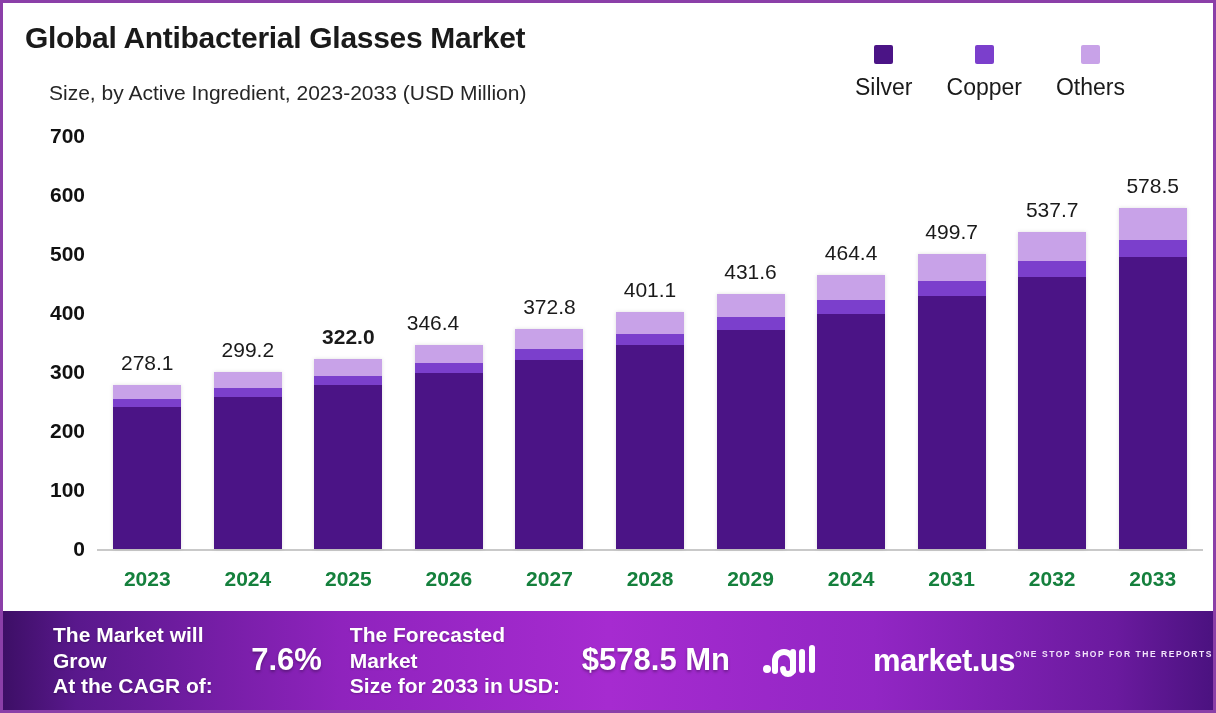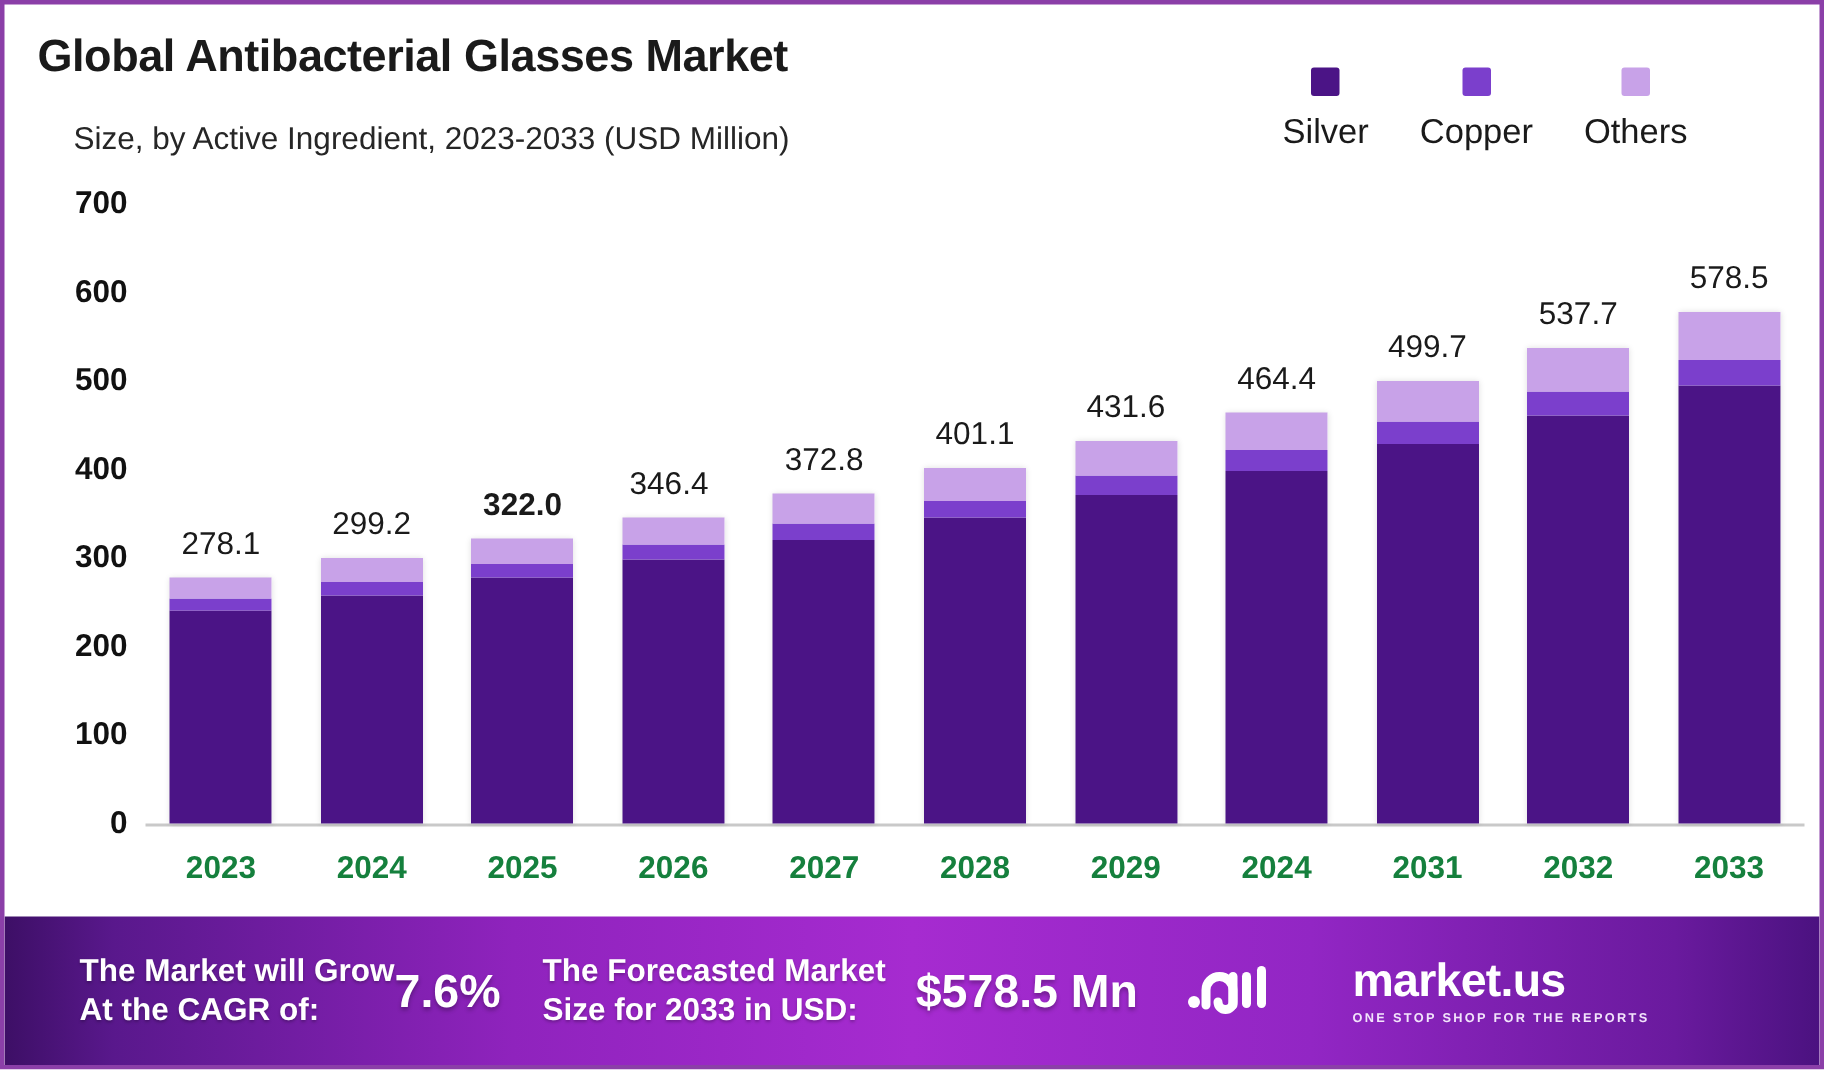--- a/index.html
+++ b/index.html
@@ -171,21 +171,20 @@
     text-shadow: 0 2px 3px rgba(0,0,0,0.3);
     white-space: nowrap;
   }
   .logo-wrap {
     display: flex;
     align-items: center;
     gap: 12px;
   }
   .logo-text {
     display: flex;
-    flex-direction: column;
     align-items: flex-start;
     margin-left: 41px;
   }
   .logo-name {
     color: #ffffff;
     font-size: 31px;
     font-weight: bold;
     letter-spacing: -0.5px;
     line-height: 1;
   }
@@ -254,21 +253,21 @@
           <div class="seg" style="background: rgb(123, 63, 204); height: 9.499px; bottom: 163.666px;"></div>
           <div class="seg" style="background: rgb(200, 162, 232); height: 16.815px; bottom: 173.165px;"></div>
         </div>
         <div class="bar-value" style="left: 251.364px; top: 204.02px; font-weight: bold;">322.0</div>
         <div class="x-label" style="left: 251.364px; top: 446px;">2025</div>
         <div class="bar" style="left: 317.909px; width: 68px; height: 204.376px; bottom: 62px;">
           <div class="seg" style="background: rgb(75, 20, 134); height: 175.997px; bottom: 0px;"></div>
           <div class="seg" style="background: rgb(123, 63, 204); height: 10.207px; bottom: 175.997px;"></div>
           <div class="seg" style="background: rgb(200, 162, 232); height: 18.172px; bottom: 186.204px;"></div>
         </div>
-        <div class="bar-value" style="left: 349px; top: 189.624px;">346.4</div>
+        <div class="bar-value" style="left: 336px; top: 189.624px;">346.4</div>
         <div class="x-label" style="left: 351.909px; top: 446px;">2026</div>
         <div class="bar" style="left: 418.455px; width: 68px; height: 219.952px; bottom: 62px;">
           <div class="seg" style="background: rgb(75, 20, 134); height: 189.331px; bottom: 0px;"></div>
           <div class="seg" style="background: rgb(123, 63, 204); height: 10.974px; bottom: 189.331px;"></div>
           <div class="seg" style="background: rgb(200, 162, 232); height: 19.647px; bottom: 200.305px;"></div>
         </div>
         <div class="bar-value" style="left: 452.455px; top: 174.048px;">372.8</div>
         <div class="x-label" style="left: 452.455px; top: 446px;">2027</div>
         <div class="bar" style="left: 519px; width: 68px; height: 236.649px; bottom: 62px;">
           <div class="seg" style="background: rgb(75, 20, 134); height: 203.609px; bottom: 0px;"></div>

